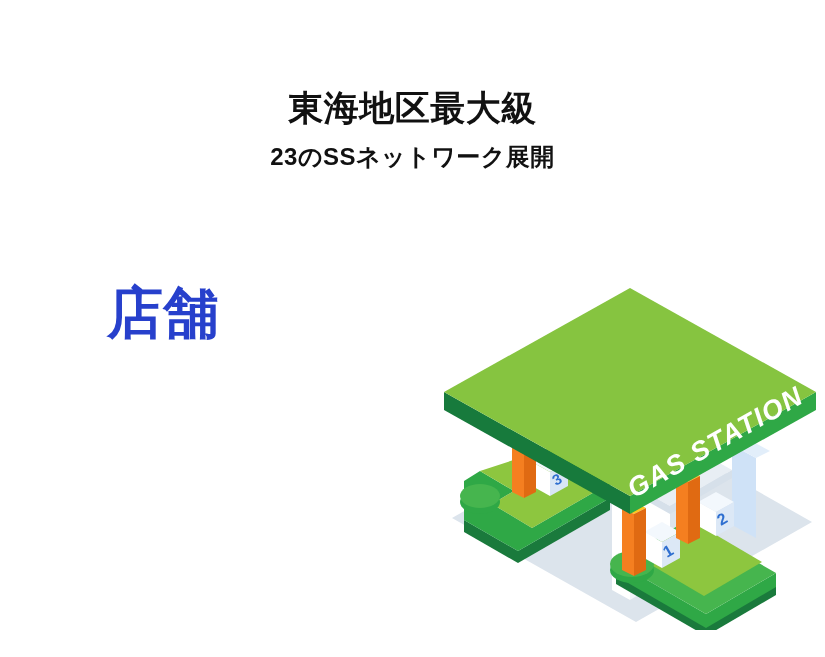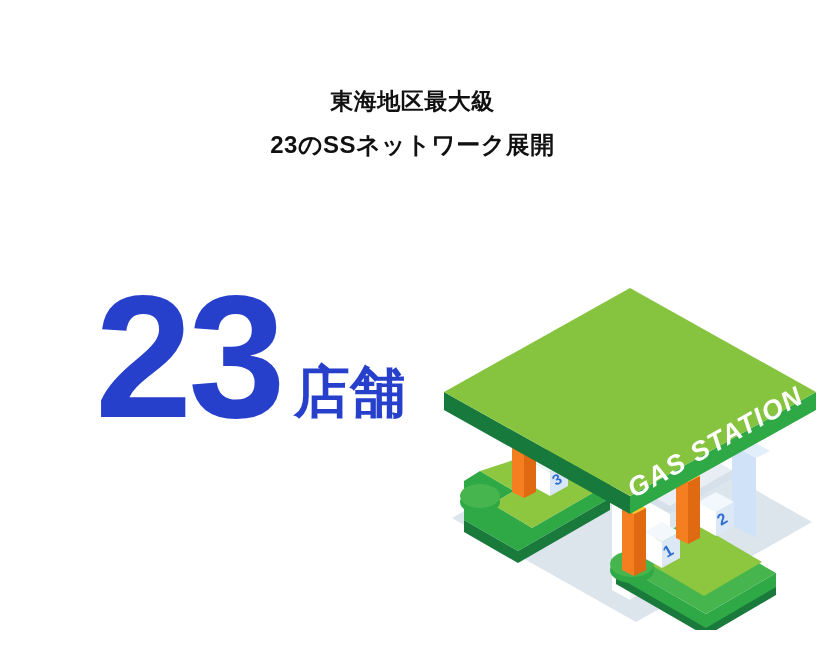--- a/index.html
+++ b/index.html
@@ -30,21 +30,21 @@
     width: 825px;
     text-align: center;
   }
   .heading-line {
     font-weight: bold;
     color: #111111;
     letter-spacing: 0.5px;
     line-height: 1.0;
   }
   .heading-line-1 {
-    font-size: 23px;
+    font-size: 35px;
     margin-bottom: 20px;
   }
   .heading-line-2 {
     font-size: 24px;
   }
 
   
   .stat {
     position: absolute;
     left: 95px;
@@ -82,21 +82,20 @@
 <body>
 
 <div class="card" style="background: rgb(255, 255, 255); border-radius: 18px;">
 
   <div class="headings">
     <div class="heading-line heading-line-1" style="color: rgb(17, 17, 17);">東海地区最大級</div>
     <div class="heading-line heading-line-2" style="color: rgb(17, 17, 17);">23のSSネットワーク展開</div>
   </div>
 
   <div class="stat">
-    <span class="stat-number" style="color: rgb(39, 64, 204);">23</span>
     <span class="stat-unit" style="color: rgb(39, 64, 204);">店舗</span>
   </div>
 
   <div class="illustration">
     <svg viewBox="0 0 380 360" xmlns="http://www.w3.org/2000/svg">
 
       <polygon points="12,248 188,148 372,252 196,352" fill="#DCE4EC"></polygon>
 
       <path d="M24,250 L24,262 L78,293 L78,281 Z" fill="#1A7A3C"></path>
       <path d="M78,281 L78,293 L170,240 L170,228 Z" fill="#1A7A3C"></path>

